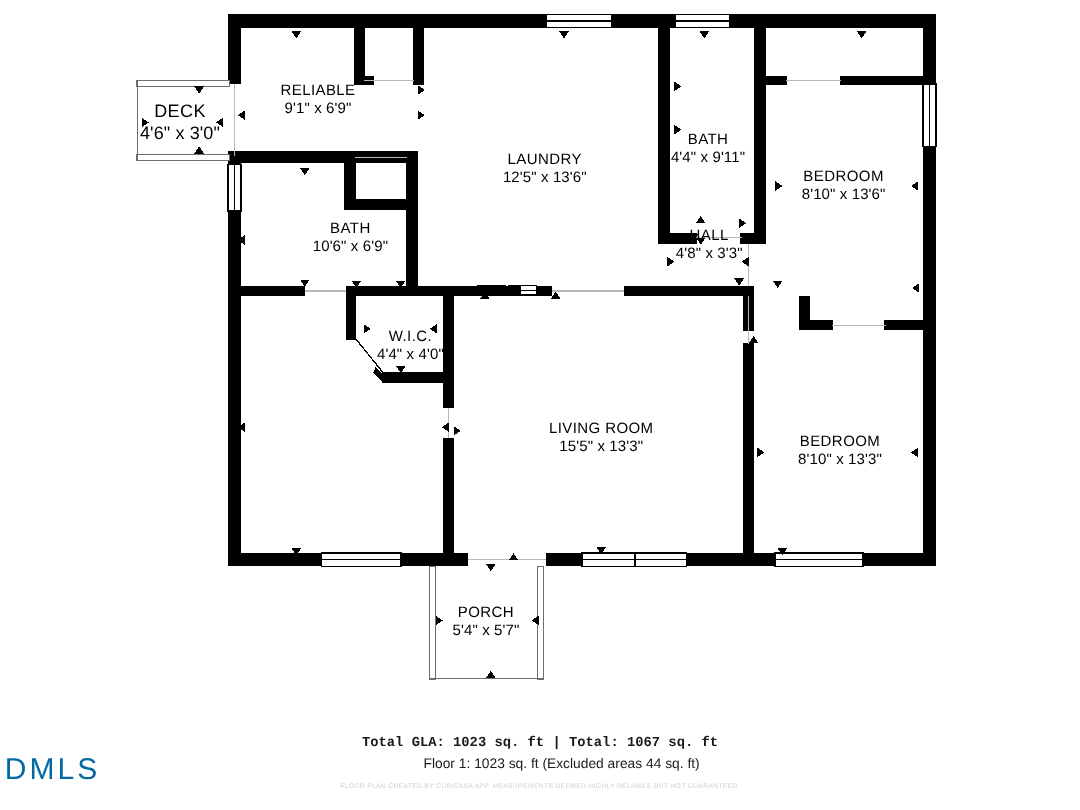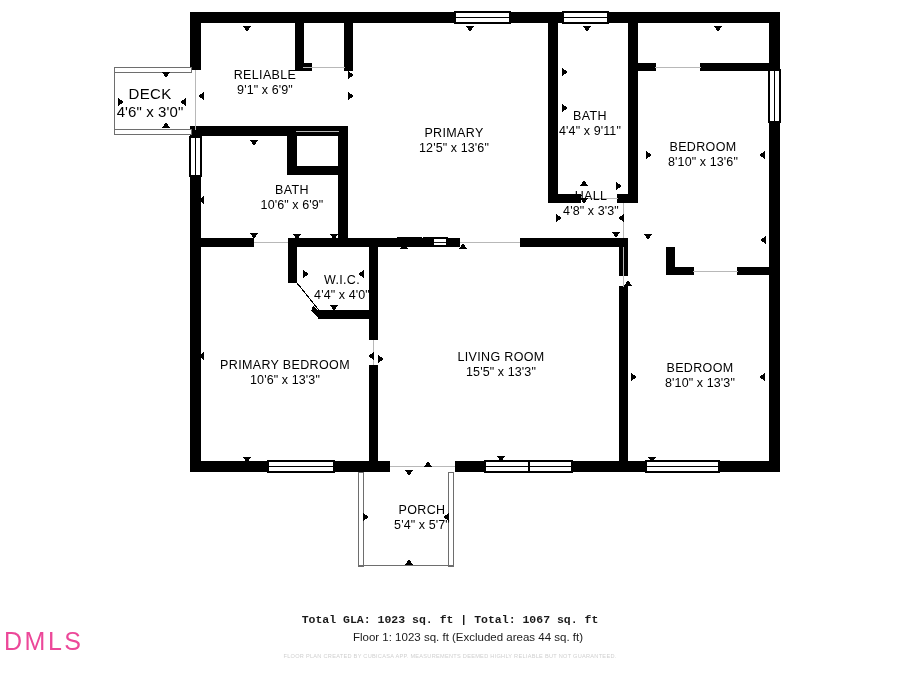--- a/index.html
+++ b/index.html
@@ -77,21 +77,21 @@
     font-size: 5.6px;
     letter-spacing: 0.28px;
     color: #d0d0d0;
   }
   #watermark {
     position: absolute;
     left: 4px;
     top: 627px;
     font-size: 25px;
     letter-spacing: 2.5px;
-    color: #ec4899;
+    color: #0369a1;
     font-family: "Liberation Sans", sans-serif;
     user-select: none;
   }
 </style>
 </head>
 <body>
 
 <div id="stage">
 
   <svg id="plan-svg" viewBox="0 0 900 675" xmlns="http://www.w3.org/2000/svg" shape-rendering="crispEdges">
@@ -334,21 +334,21 @@
     <span class="rname">RELIABLE</span>
     <span class="rdim">9'1" x 6'9"</span>
   </div>
 
   <div class="room-label label-sm" style="left:150px; top:103px;">
     <span class="rname">DECK</span>
     <span class="rdim">4'6" x 3'0"</span>
   </div>
 
   <div class="room-label" style="left:454px; top:141px;">
-    <span class="rname">PRIMARY</span>
+    <span class="rname">LAUNDRY</span>
     <span class="rdim">12'5" x 13'6"</span>
   </div>
 
   <div class="room-label" style="left:590px; top:124px;">
     <span class="rname">BATH</span>
     <span class="rdim">4'4" x 9'11"</span>
   </div>
 
   <div class="room-label" style="left:703px; top:155px;">
     <span class="rname">BEDROOM</span>
@@ -363,36 +363,32 @@
   <div class="room-label" style="left:591px; top:204px;">
     <span class="rname">HALL</span>
     <span class="rdim">4'8" x 3'3"</span>
   </div>
 
   <div class="room-label" style="left:342px; top:288px;">
     <span class="rname">W.I.C.</span>
     <span class="rdim">4'4" x 4'0"</span>
   </div>
 
-  <div class="room-label" style="left:285px; top:373px;">
-    <span class="rname">PRIMARY BEDROOM</span>
-    <span class="rdim">10'6" x 13'3"</span>
-  </div>
 
   <div class="room-label" style="left:501px; top:365px;">
     <span class="rname">LIVING ROOM</span>
     <span class="rdim">15'5" x 13'3"</span>
   </div>
 
   <div class="room-label" style="left:700px; top:376px;">
     <span class="rname">BEDROOM</span>
     <span class="rdim">8'10" x 13'3"</span>
   </div>
 
-  <div class="room-label" style="left:405px; top:518px;margin-left:17px;">
+  <div class="room-label" style="left:405px; top:518px;">
     <span class="rname">PORCH</span>
     <span class="rdim">5'4" x 5'7"</span>
   </div>
 
   <div id="footer">
     <div class="f-line1">Total GLA: 1023 sq. ft | Total: 1067 sq. ft</div>
     <div class="f-line2">Floor 1: 1023 sq. ft (Excluded areas 44 sq. ft)</div>
     <div class="f-disclaimer">FLOOR PLAN CREATED BY CUBICASA APP. MEASUREMENTS DEEMED HIGHLY RELIABLE BUT NOT GUARANTEED.</div>
   </div>
 

